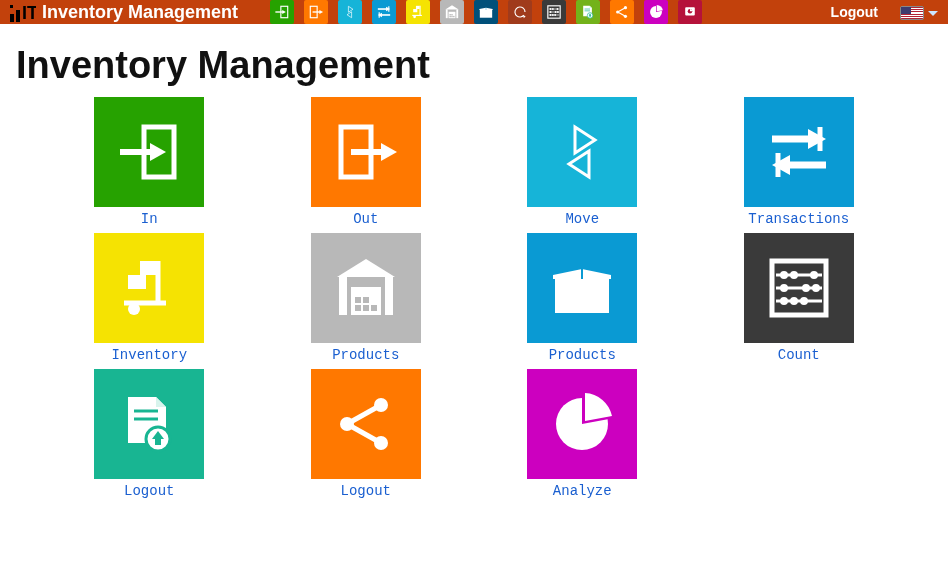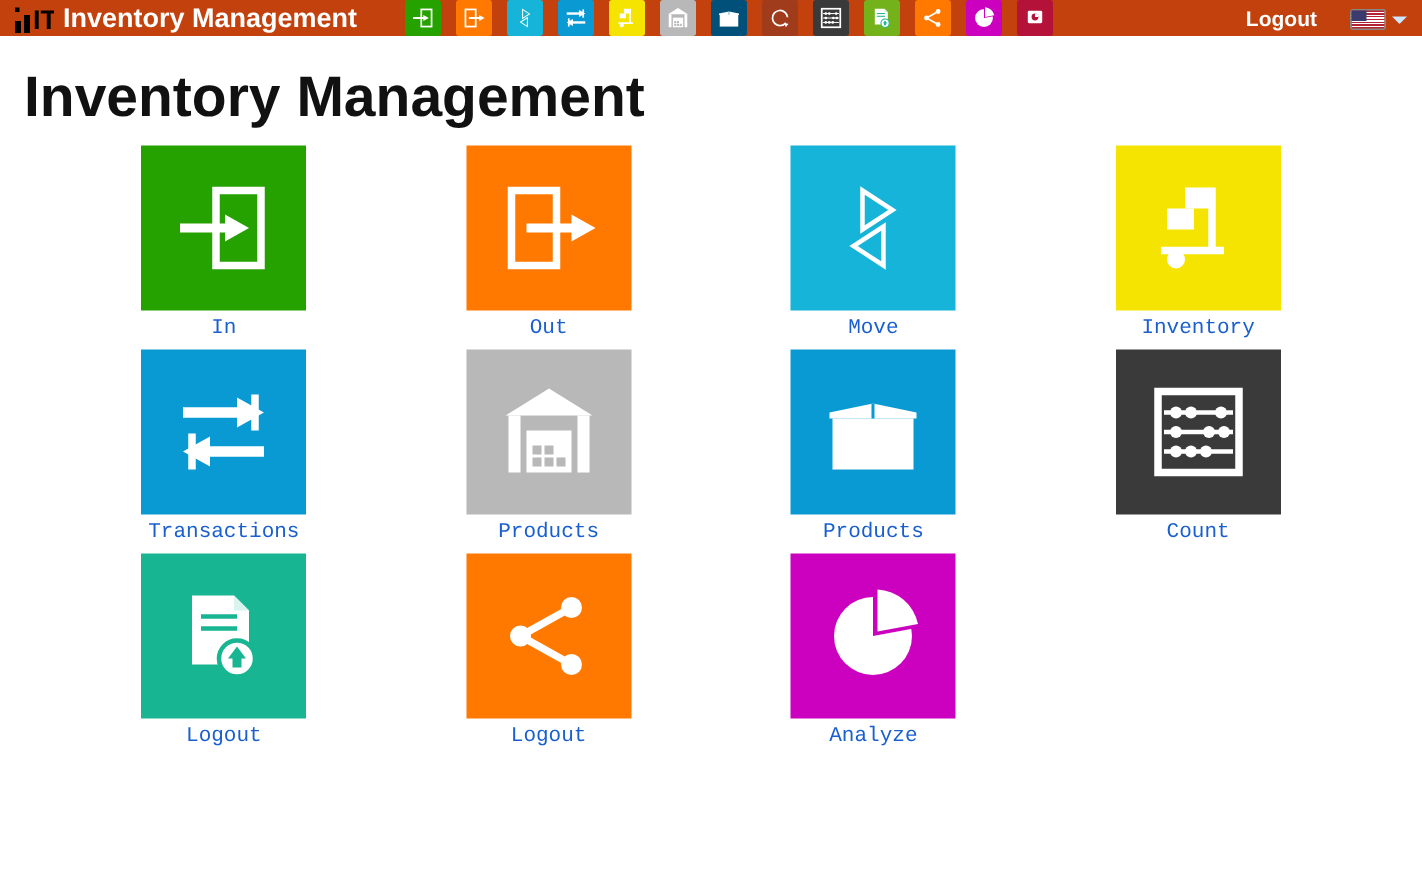--- a/index.html
+++ b/index.html
@@ -388,34 +388,34 @@
       </div>
       <div class="tile-wrap">
         <div class="tile bg-cyan">
           <svg viewBox="0 0 70 70" width="70" height="70">
             <use href="#move-icon"></use>
           </svg>
         </div>
         <div class="tile-label">Move</div>
       </div>
       <div class="tile-wrap">
+        <div class="tile bg-blue">
+          <svg viewBox="0 0 70 70" width="70" height="70">
+            <use href="#transactions-icon"></use>
+          </svg>
+        </div>
+        <div class="tile-label">Transactions</div>
+      </div>
+      <div class="tile-wrap">
         <div class="tile bg-yellow">
           <svg viewBox="0 0 70 70" width="70" height="70">
             <use href="#inventory-icon"></use>
           </svg>
         </div>
         <div class="tile-label">Inventory</div>
-      </div>
-      <div class="tile-wrap">
-        <div class="tile bg-blue">
-          <svg viewBox="0 0 70 70" width="70" height="70">
-            <use href="#transactions-icon"></use>
-          </svg>
-        </div>
-        <div class="tile-label">Transactions</div>
       </div>
       <div class="tile-wrap">
         <div class="tile bg-gray">
           <svg viewBox="0 0 70 70" width="70" height="70">
             <use href="#locations-icon"></use>
           </svg>
         </div>
         <div class="tile-label">Products</div>
       </div>
       <div class="tile-wrap">

